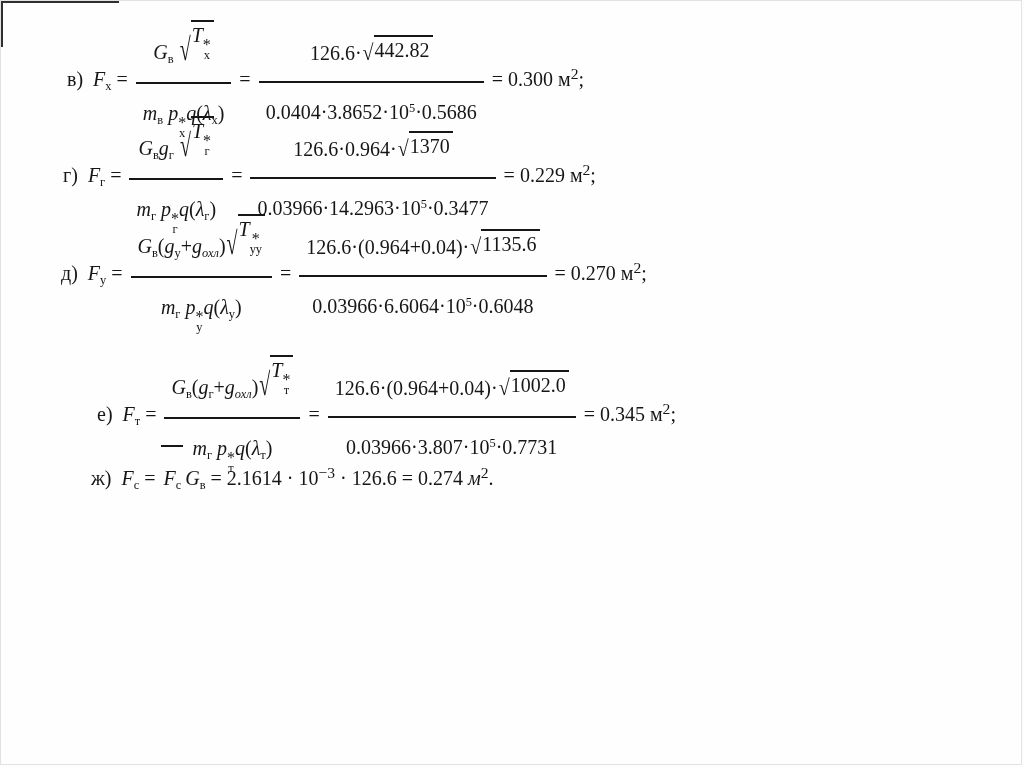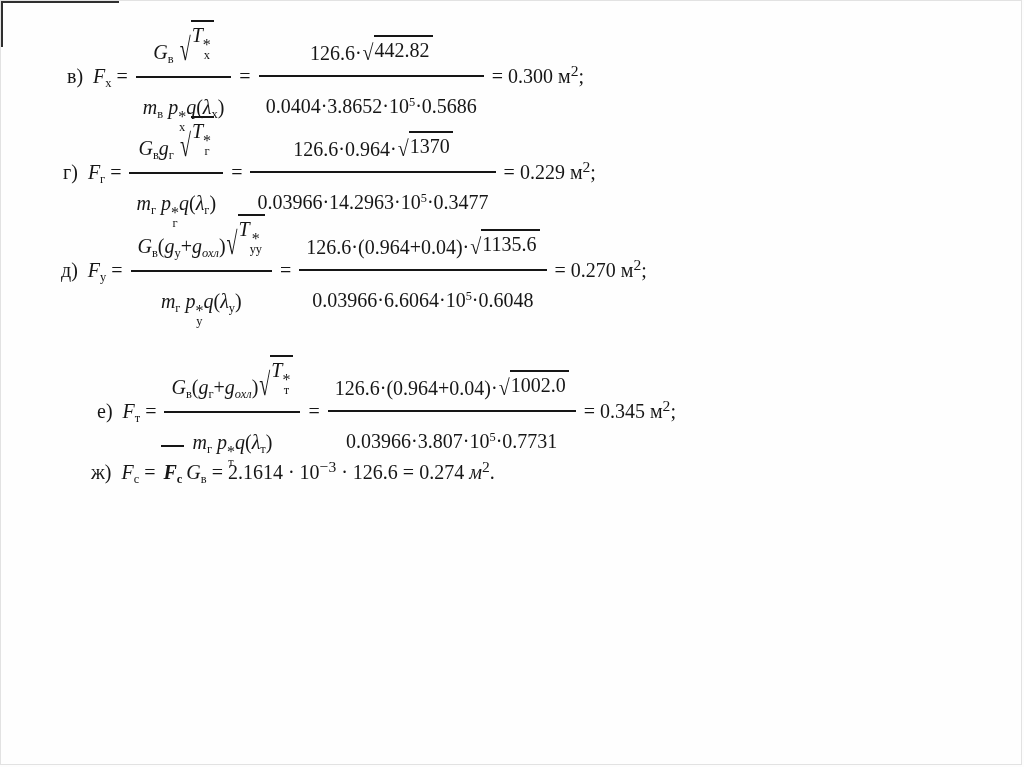--- a/index.html
+++ b/index.html
@@ -25,33 +25,33 @@
   .row-d {left:60px;top:210px;}
   .row-e {left:96px;top:351px;}
   .row-zh{left:90px;top:444px;}
 
   .ti{font-style:italic;}
   .tsub{font-size:0.62em;vertical-align:-0.3em;}
   .tsup{font-size:0.62em;vertical-align:0.55em;}
   .tsup.big{font-size:0.78em;vertical-align:0.45em;}
 
   .frac{display:inline-block;vertical-align:middle;text-align:center;margin:0 3px;transform:translateY(-2px);}
-  .num{display:block;padding:5px 7px 9px;}
+  .num{display:block;padding:5px 7px 15px;}
   .den{display:block;border-top:2px solid var(--ink);padding:16px 7px 5px;}
 
   .sqrt{display:inline-flex;align-items:flex-end;margin-left:1px;}
   .rad{line-height:1;transform:scaleY(1.12);transform-origin:50% 78%;}
   .sqrt.big .rad{transform:scaleY(1.6);}
   .sqc{border-top:2px solid var(--ink);padding:0 3px 0 1px;}
 
   .stk{display:inline-flex;flex-direction:column;align-items:center;vertical-align:-0.42em;line-height:1;}
   .stku{font-size:0.8em;line-height:0.55;height:0.5em;}
   .stkd{font-size:0.62em;line-height:1;}
 
-  .bar{display:inline-block;border-top:2px solid var(--ink);padding:12px 2px;margin:0 2px 0 1px;font-weight:bold;}
+  .bar{display:inline-block;border-top:2px solid var(--ink);padding:18px 2px;margin:0 2px 0 1px;}
 </style>
 </head>
 <body>
 
 <div class="slide">
   <div class="accent-top"></div>
   <div class="accent-left"></div>
   <div class="fo row-v"><span class="tr">в)  </span><span class="ti">F</span><span class="tsub">х</span><span class="tr"> = </span><span class="frac"><span class="num"><span class="ti">G</span><span class="tsub">в</span><span class="tr"> </span><span class="sqrt big"><span class="rad">√</span><span class="sqc"><span class="ti">T</span><span class="stk"><span class="stku">*</span><span class="stkd">х</span></span></span></span></span><span class="den"><span class="ti">m</span><span class="tsub">в</span><span class="tr"> </span><span class="ti">p</span><span class="stk"><span class="stku">*</span><span class="stkd">х</span></span><span class="ti">q</span><span class="tr">(</span><span class="ti">λ</span><span class="tsub">х</span><span class="tr">)</span></span></span><span class="tr"> = </span><span class="frac"><span class="num"><span class="tr">126.6·</span><span class="sqrt"><span class="rad">√</span><span class="sqc"><span class="tr">442.82</span></span></span></span><span class="den"><span class="tr">0.0404·3.8652·10</span><span class="tsup">5</span><span class="tr">·0.5686</span></span></span><span class="tr"> = 0.300 м</span><span class="tsup big">2</span><span class="tr">;</span></div>
   <div class="fo row-g"><span class="tr">г)  </span><span class="ti">F</span><span class="tsub">г</span><span class="tr"> = </span><span class="frac"><span class="num"><span class="ti">G</span><span class="tsub">в</span><span class="ti">g</span><span class="tsub">г</span><span class="tr"> </span><span class="sqrt big"><span class="rad">√</span><span class="sqc"><span class="ti">T</span><span class="stk"><span class="stku">*</span><span class="stkd">г</span></span></span></span></span><span class="den"><span class="ti">m</span><span class="tsub">г</span><span class="tr"> </span><span class="ti">p</span><span class="stk"><span class="stku">*</span><span class="stkd">г</span></span><span class="ti">q</span><span class="tr">(</span><span class="ti">λ</span><span class="tsub">г</span><span class="tr">)</span></span></span><span class="tr"> = </span><span class="frac"><span class="num"><span class="tr">126.6·0.964·</span><span class="sqrt"><span class="rad">√</span><span class="sqc"><span class="tr">1370</span></span></span></span><span class="den"><span class="tr">0.03966·14.2963·10</span><span class="tsup">5</span><span class="tr">·0.3477</span></span></span><span class="tr"> = 0.229 м</span><span class="tsup big">2</span><span class="tr">;</span></div>
   <div class="fo row-d"><span class="tr">д)  </span><span class="ti">F</span><span class="tsub">у</span><span class="tr"> = </span><span class="frac"><span class="num"><span class="ti">G</span><span class="tsub">в</span><span class="tr">(</span><span class="ti">g</span><span class="tsub">у</span><span class="tr">+</span><span class="ti">g</span><span class="tsub ti">охл</span><span class="tr">)</span><span class="sqrt big"><span class="rad">√</span><span class="sqc"><span class="ti">T</span><span class="stk"><span class="stku">*</span><span class="stkd">уу</span></span></span></span></span><span class="den"><span class="ti">m</span><span class="tsub">г</span><span class="tr"> </span><span class="ti">p</span><span class="stk"><span class="stku">*</span><span class="stkd">у</span></span><span class="ti">q</span><span class="tr">(</span><span class="ti">λ</span><span class="tsub">у</span><span class="tr">)</span></span></span><span class="tr"> = </span><span class="frac"><span class="num"><span class="tr">126.6·(0.964+0.04)·</span><span class="sqrt"><span class="rad">√</span><span class="sqc"><span class="tr">1135.6</span></span></span></span><span class="den"><span class="tr">0.03966·6.6064·10</span><span class="tsup">5</span><span class="tr">·0.6048</span></span></span><span class="tr"> = 0.270 м</span><span class="tsup big">2</span><span class="tr">;</span></div>

